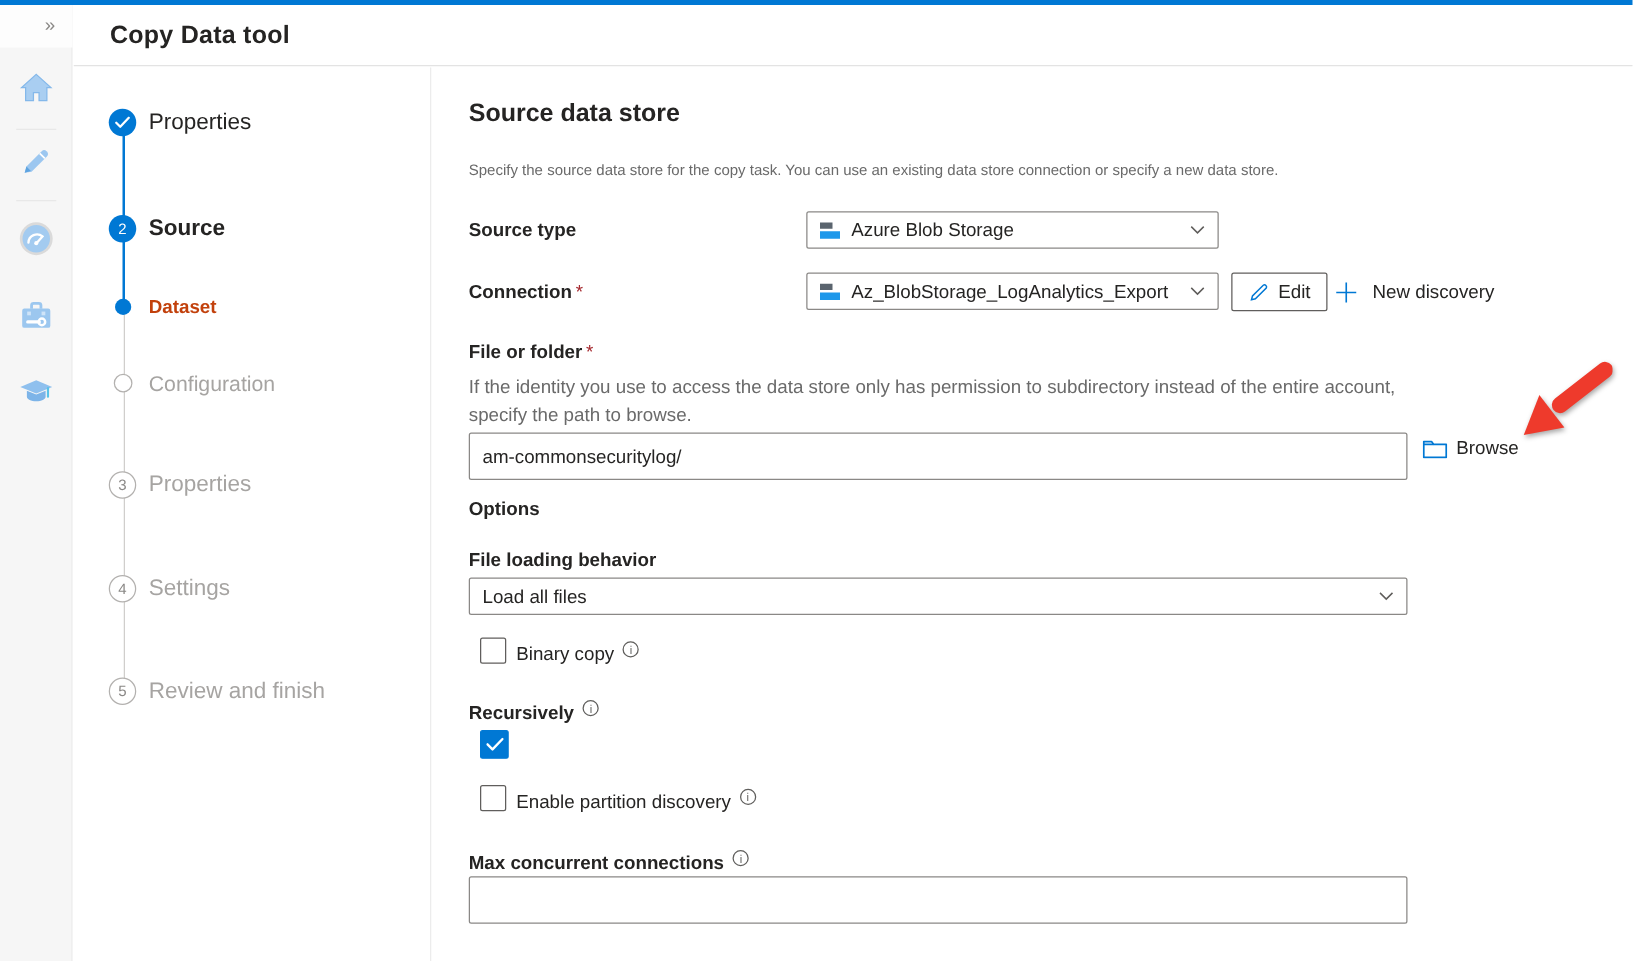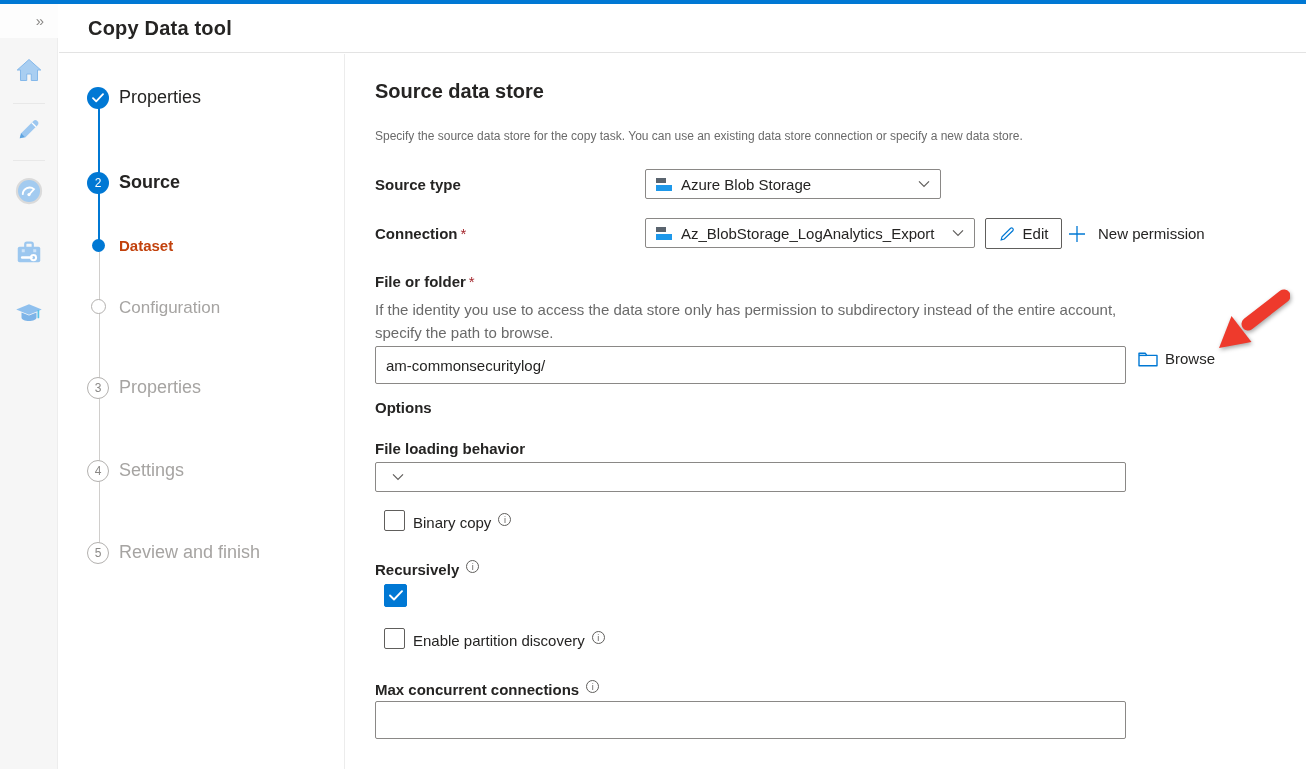--- a/index.html
+++ b/index.html
@@ -195,21 +195,21 @@
     <div class="step-label lbl-main lbl-gray" style="top:488px">Review and finish</div>
   </div>
 </div>
 
 <div class="main">
 
   <div class="h1">Source data store</div>
   <div class="desc">Specify the source data store for the copy task. You can use an existing data store connection or specify a new data store.</div>
 
   <div class="field-label" style="left:29px; top:122px">Source type</div>
-  <div class="dropdown" style="left:299px; top:115px; width:296px">
+  <div class="dropdown" style="left:299px; top:115px; width:330px">
     <span class="blob-icon"></span>
     <span class="dd-value">Azure Blob Storage</span>
     <svg class="chevron" width="12" height="8" viewBox="0 0 12 8">
       <path d="M1 1.3l5 5 5-5" fill="none" stroke="#605e5c" stroke-width="1.2"></path>
       </svg>
   </div>
 
   <div class="field-label" style="left:29px; top:171px">
     <span>Connection</span><span class="req">*</span>
   </div>
@@ -223,21 +223,21 @@
   <div class="edit-btn">
     <svg width="16" height="16" viewBox="0 0 16 16">
       <path d="M2.2 13.8l.8-3.1 8.6-8.5a1.7 1.7 0 012.4 2.3L5.3 13z" fill="none" stroke="#0078d4" stroke-width="1.2"></path>
       </svg>
     <span>Edit</span>
   </div>
   <div class="link-row">
     <svg width="18" height="18" viewBox="0 0 18 18">
       <path d="M9 1v16M1 9h16" stroke="#0078d4" stroke-width="1.3"></path>
       </svg>
-    <span>New permission</span>
+    <span>New discovery</span>
   </div>
 
   <div class="field-label" style="left:29px; top:219px">
     <span>File or folder</span><span class="req">*</span>
   </div>
   <div class="help-text">If the identity you use to access the data store only has permission to subdirectory instead of the entire account, specify the path to browse.</div>
   <input class="text-input" style="top: 292px;" value="am-commonsecuritylog/">
   <div class="browse">
     <svg width="20" height="16" viewBox="0 0 20 16">
       <path d="M1 2.2h6.2l1.6 2.2H19v10.4H1z" fill="none" stroke="#0078d4" stroke-width="1.4" stroke-linejoin="round"></path>
@@ -248,20 +248,21 @@
 
   <svg class="annotation-arrow" width="86" height="74" viewBox="0 0 86 74">
     <path d="M80 9L44 37" stroke="#ee3a2c" stroke-width="13" stroke-linecap="round" fill="none"></path>
     <polygon points="15,61 47.5,55 27.5,29" fill="#ee3a2c"></polygon>
   </svg>
 
   <div class="field-label" style="left:29px; top:345px">Options</div>
 
   <div class="field-label" style="left:29px; top:386px">File loading behavior</div>
   <div class="dropdown" style="left:29px; top:408px; width:751px">
+    <span class="dd-value noicon">Load all files</span>
     <svg class="chevron" width="12" height="8" viewBox="0 0 12 8">
       <path d="M1 1.3l5 5 5-5" fill="none" stroke="#605e5c" stroke-width="1.2"></path>
       </svg>
   </div>
 
   <div class="checkbox" style="left:38px; top:456px"></div>
   <div class="cb-label" style="left:67px; top:459px"><span>Binary copy</span><span class="info-icon"></span></div>
 
   <div class="field-label" style="left:29px; top:506px"><span>Recursively</span><span class="info-icon"></span></div>
   <div class="checkbox checked" style="left:38px; top:530px">

